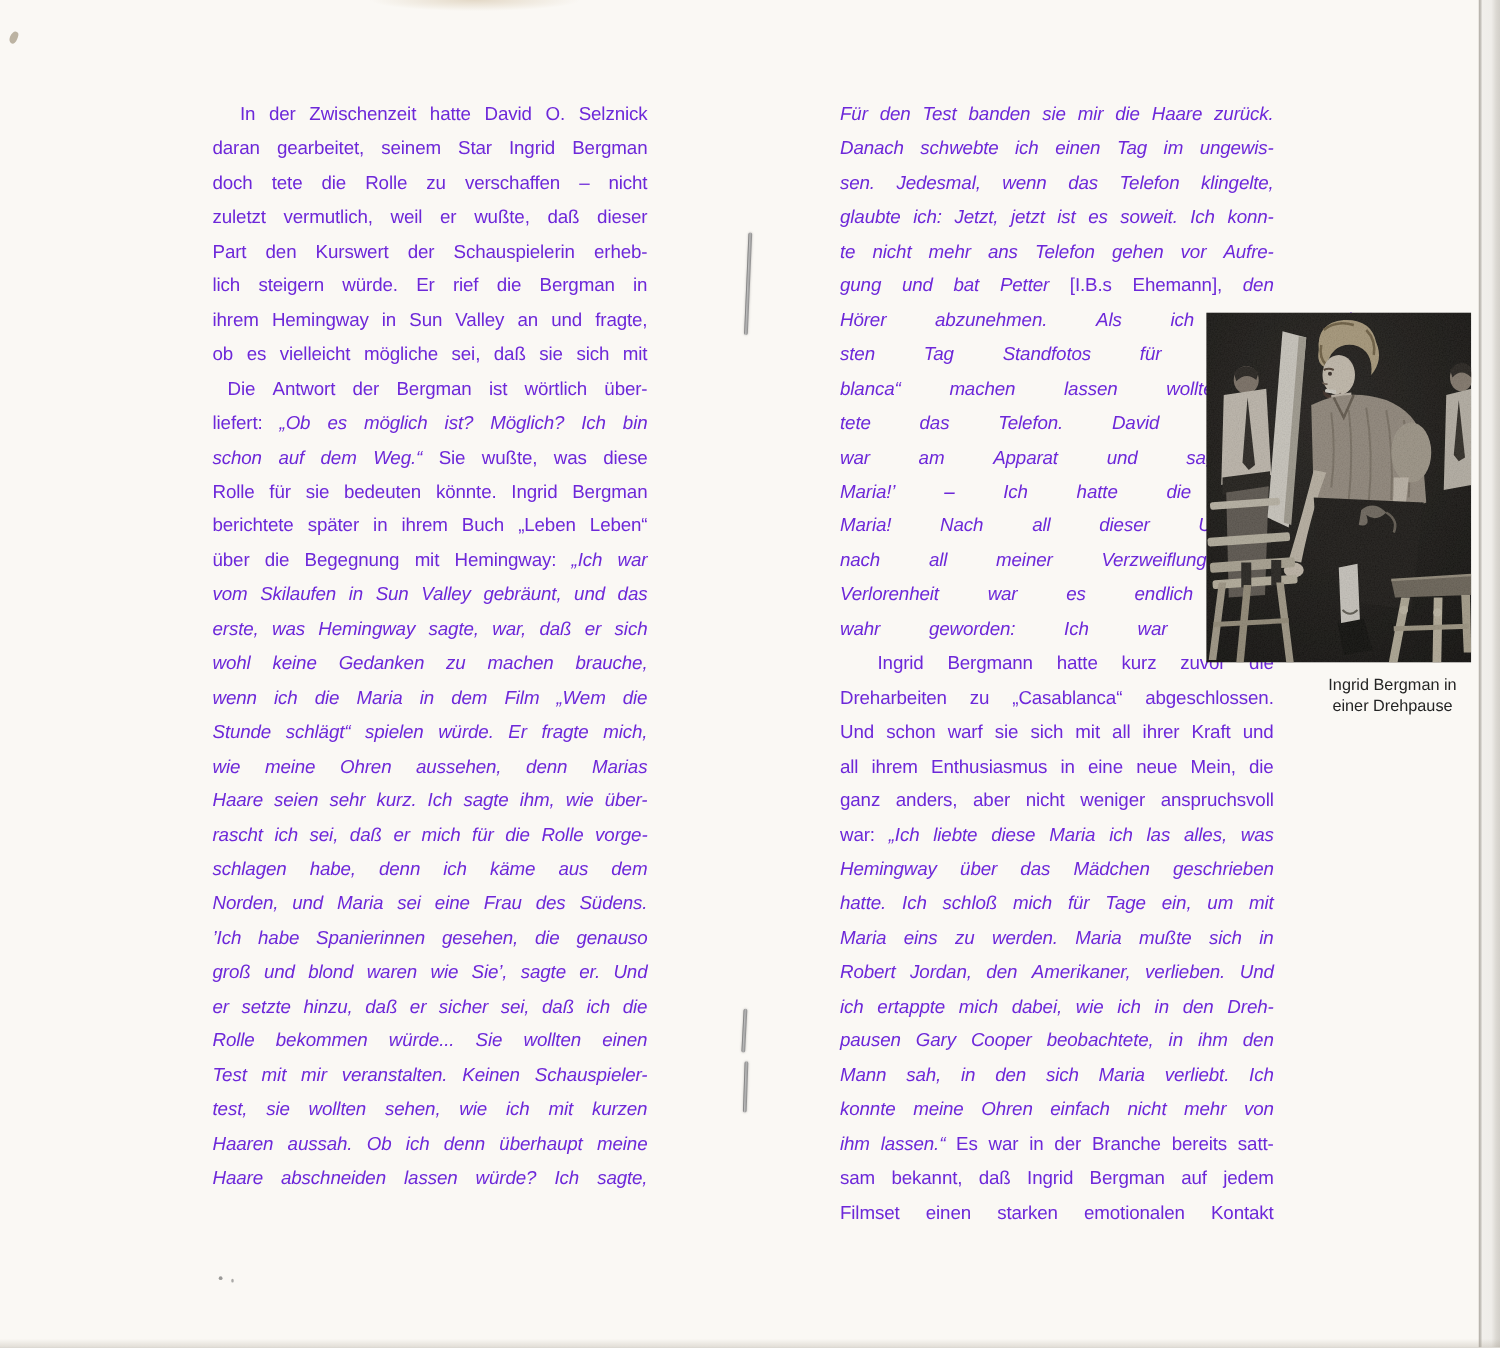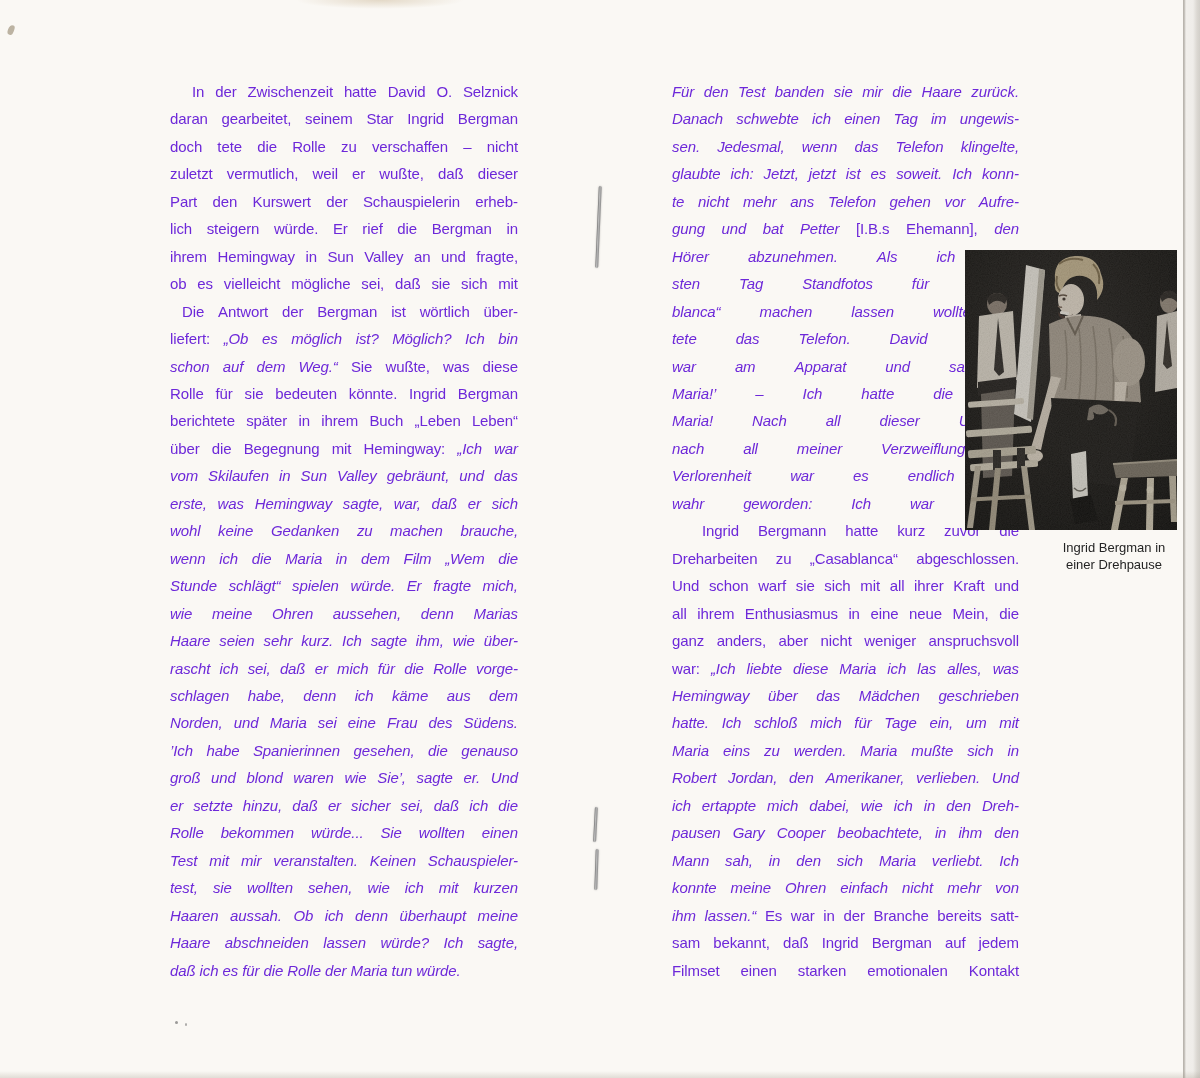--- a/index.html
+++ b/index.html
@@ -352,21 +352,20 @@
         <span class="it">meine</span>
       </div>
       <div class="line">
         <span class="it">Haare</span>
         <span class="it">abschneiden</span>
         <span class="it">lassen</span>
         <span class="it">würde?</span>
         <span class="it">Ich</span>
         <span class="it">sagte,</span>
       </div>
-      <div class="line nj"><span class="it">daß ich es für die Rolle der Maria tun würde.</span></div>
     </div>
 
   <div id="right-col" class="page-col">
       <div class="line">
         <span class="it">Für</span>
         <span class="it">den</span>
         <span class="it">Test</span>
         <span class="it">banden</span>
         <span class="it">sie</span>
         <span class="it">mir</span>

